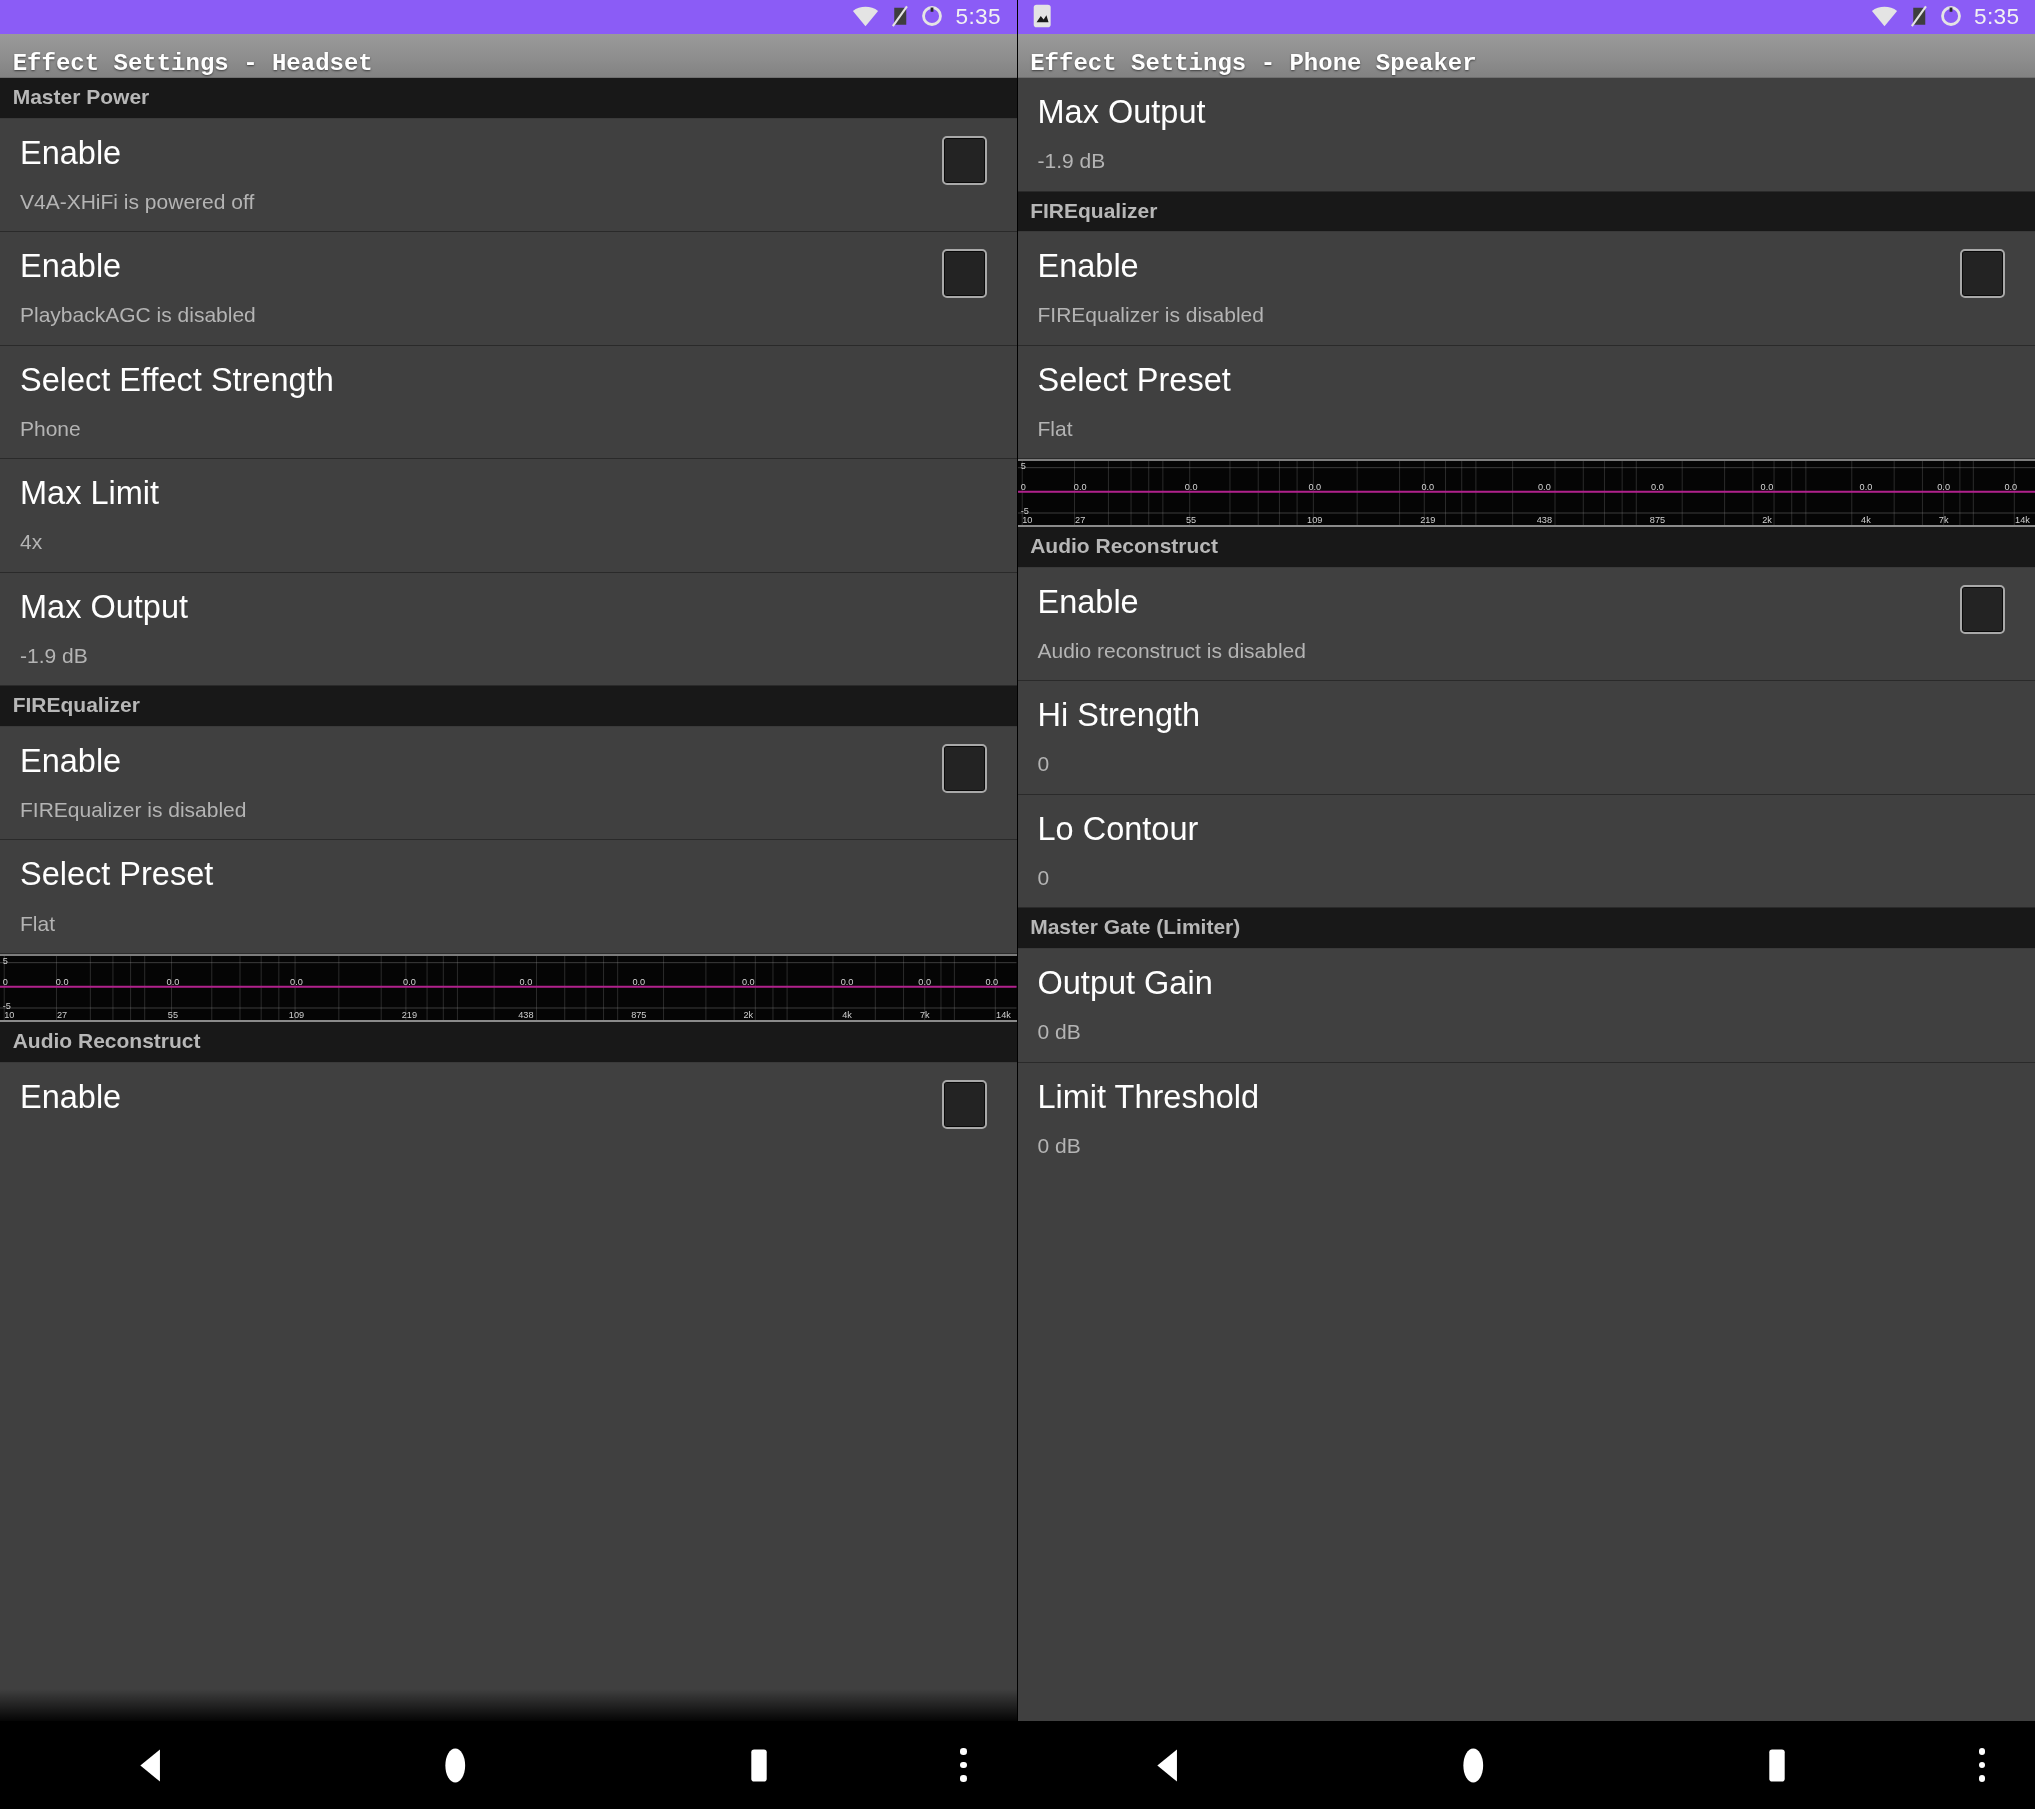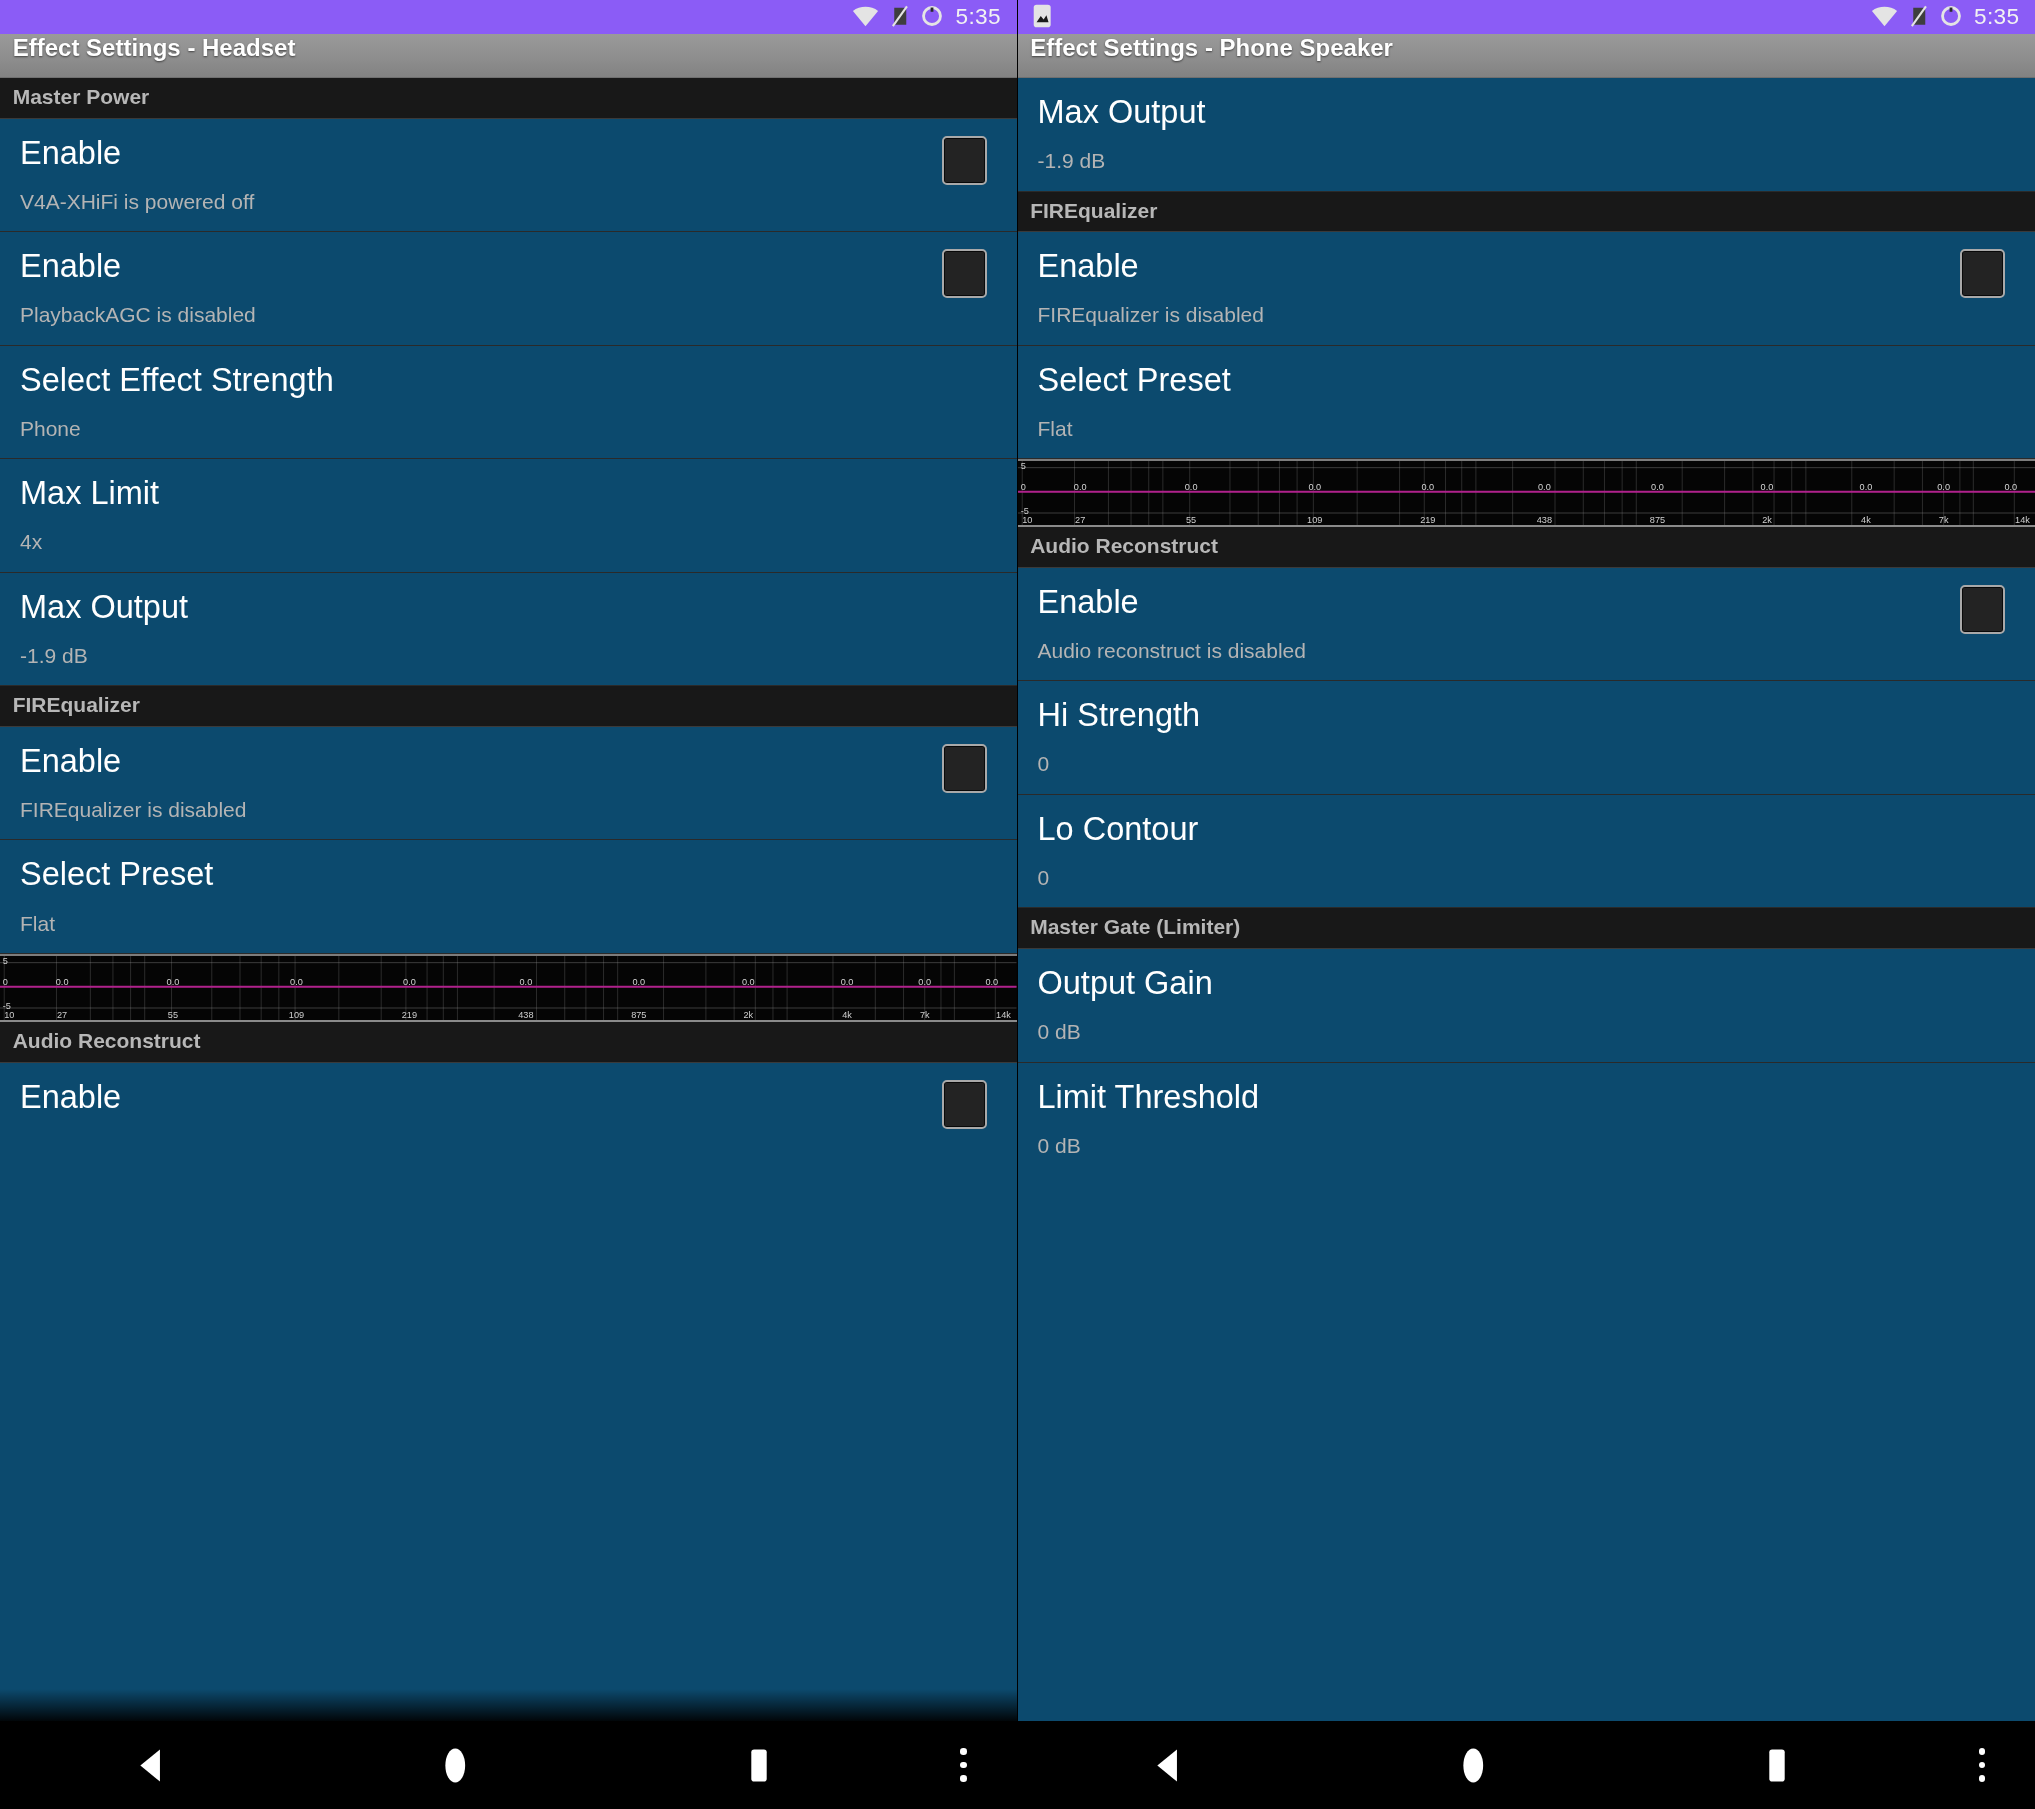--- a/index.html
+++ b/index.html
@@ -33,38 +33,39 @@
   .sb-time {
     color:#f2f2f2; font-size:22.6px; letter-spacing:0.4px;
     font-family:"Liberation Sans", sans-serif;
   }
   .ico { display:block; }
 
   
   .titlebar {
     height:44px; flex:0 0 44px;
     background:linear-gradient(to bottom,#9a9a9a 0%,#8e8e8e 55%,#828282 100%);
-    display:flex; align-items:flex-start;
+    display:flex; align-items:flex-end;
     padding:0 12.7px;
     border-bottom:0.7px solid #6f6f6f;
+    font-family:Liberation Mono, monospace;
   }
   .titlebar .title {
     color:#ffffff;
     font-size:24px;
     font-weight:bold;
     text-shadow:0 1.4px 2.1px rgba(0,0,0,.55);
     white-space:nowrap;
   }
 
   
   .list {
     flex:1 1 auto;
     overflow:hidden;
     position:relative;
-    background:#0c4a6e;
+    background:#404040;
   }
   .list-inner { position:relative; }
 
   .section-header {
     background:#181818;
     padding:7px 12.7px 8.5px 12.7px;
     border-bottom:1.4px solid #3a3a3a;
   }
   .section-header .sh-text {
     color:#b7b7b7;

